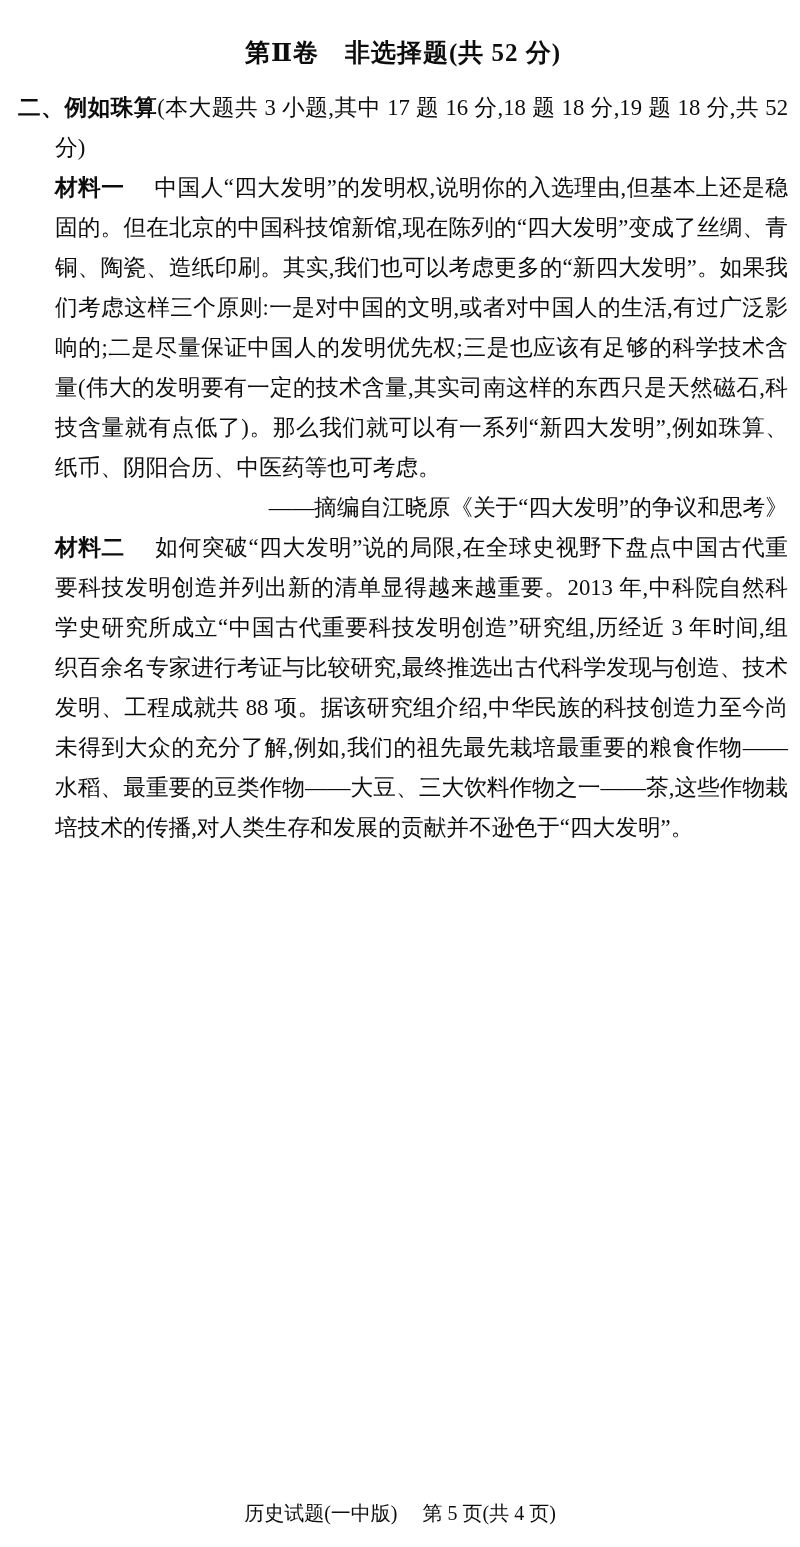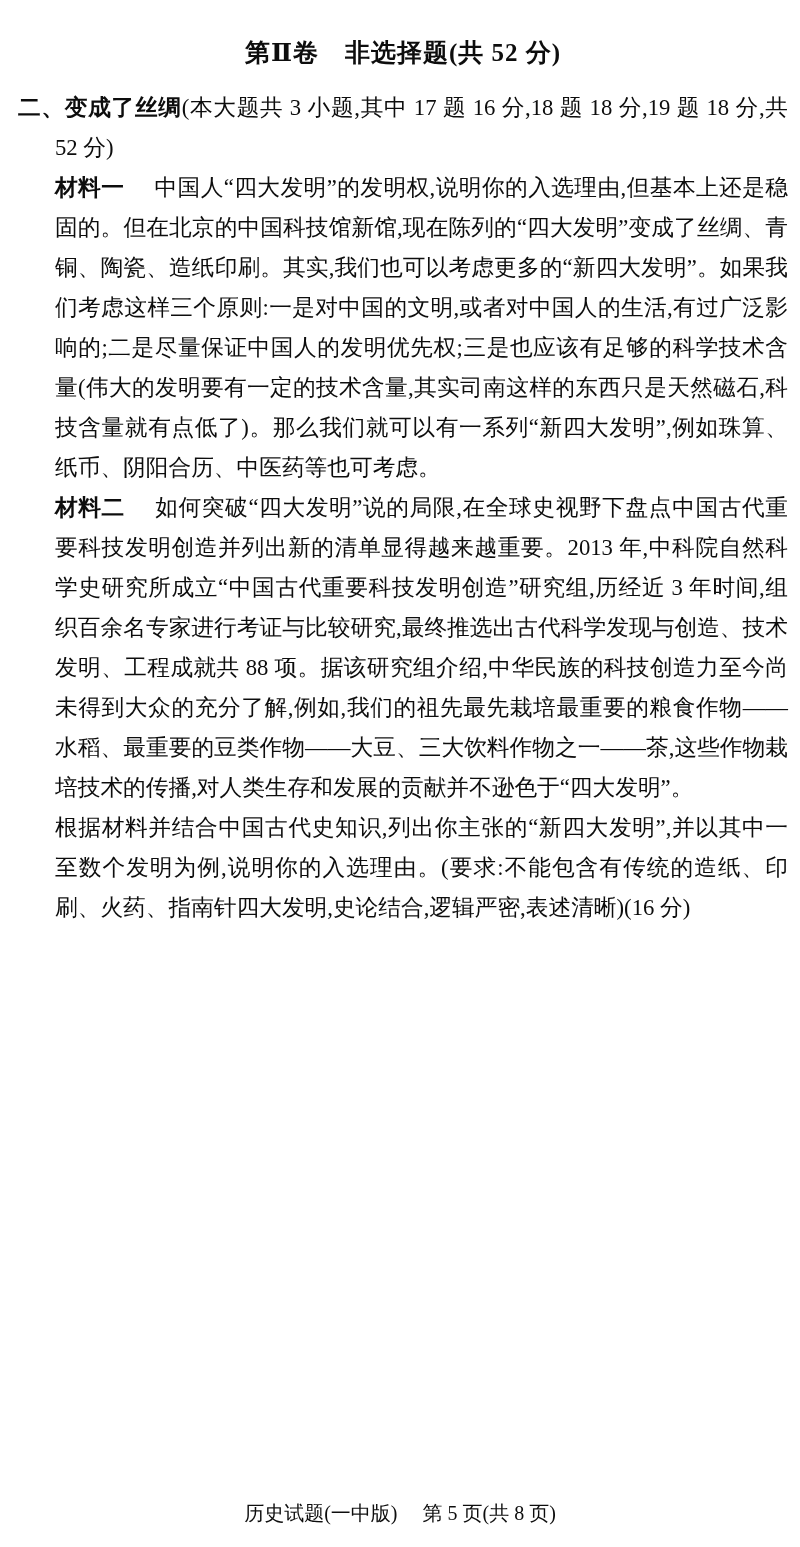--- a/index.html
+++ b/index.html
@@ -74,33 +74,33 @@
   }
 </style>
 </head>
 <body>
 
 <div class="page">
   <div class="doc">
 
     <h1 class="title">第Ⅱ卷　非选择题(共 52 分)</h1>
 
-    <p class="sec-head"><b class="sec-label">二、变成了丝绸</b><span>(本大题共 3 小题,其中 17 题 16 分,18 题 18 分,19 题 18 分,共 52 分)</span></p>
+    <p class="sec-head"><b class="sec-label">二、例如珠算</b><span>(本大题共 3 小题,其中 17 题 16 分,18 题 18 分,19 题 18 分,共 52 分)</span></p>
 
 
     <p class="material">
       <b class="mat-label">材料一</b>
       <span>中国人“四大发明”的发明权,说明你的入选理由,但基本上还是稳固的。但在北京的中国科技馆新馆,现在陈列的“四大发明”变成了丝绸、青铜、陶瓷、造纸印刷。其实,我们也可以考虑更多的“新四大发明”。如果我们考虑这样三个原则:一是对中国的文明,或者对中国人的生活,有过广泛影响的;二是尽量保证中国人的发明优先权;三是也应该有足够的科学技术含量(伟大的发明要有一定的技术含量,其实司南这样的东西只是天然磁石,科技含量就有点低了)。那么我们就可以有一系列“新四大发明”,例如珠算、纸币、阴阳合历、中医药等也可考虑。</span>
     </p>
 
+    <p class="source-right">——摘编自江晓原《关于“四大发明”的争议和思考》</p>
 
     <p class="material">
       <b class="mat-label">材料二</b>
       <span>如何突破“四大发明”说的局限,在全球史视野下盘点中国古代重要科技发明创造并列出新的清单显得越来越重要。2013 年,中科院自然科学史研究所成立“中国古代重要科技发明创造”研究组,历经近 3 年时间,组织百余名专家进行考证与比较研究,最终推选出古代科学发现与创造、技术发明、工程成就共 88 项。据该研究组介绍,中华民族的科技创造力至今尚未得到大众的充分了解,例如,我们的祖先最先栽培最重要的粮食作物——水稻、最重要的豆类作物——大豆、三大饮料作物之一——茶,这些作物栽培技术的传播,对人类生存和发展的贡献并不逊色于“四大发明”。</span>
     </p>
 
 
-    <p class="task">根据材料并结合中国古代史知识,列出你主张的“新四大发明”,并以其中一至数个发明为例,说明你的入选理由。(要求:不能包含有传统的造纸、印刷、火药、指南针四大发明,史论结合,逻辑严密,表述清晰)(16 分)</p>
 
   </div>
 
-  <div class="footer">历史试题(一中版)　 第 5 页(共 8 页)</div>
+  <div class="footer">历史试题(一中版)　 第 5 页(共 4 页)</div>
 </div>
 
 </body></html>

